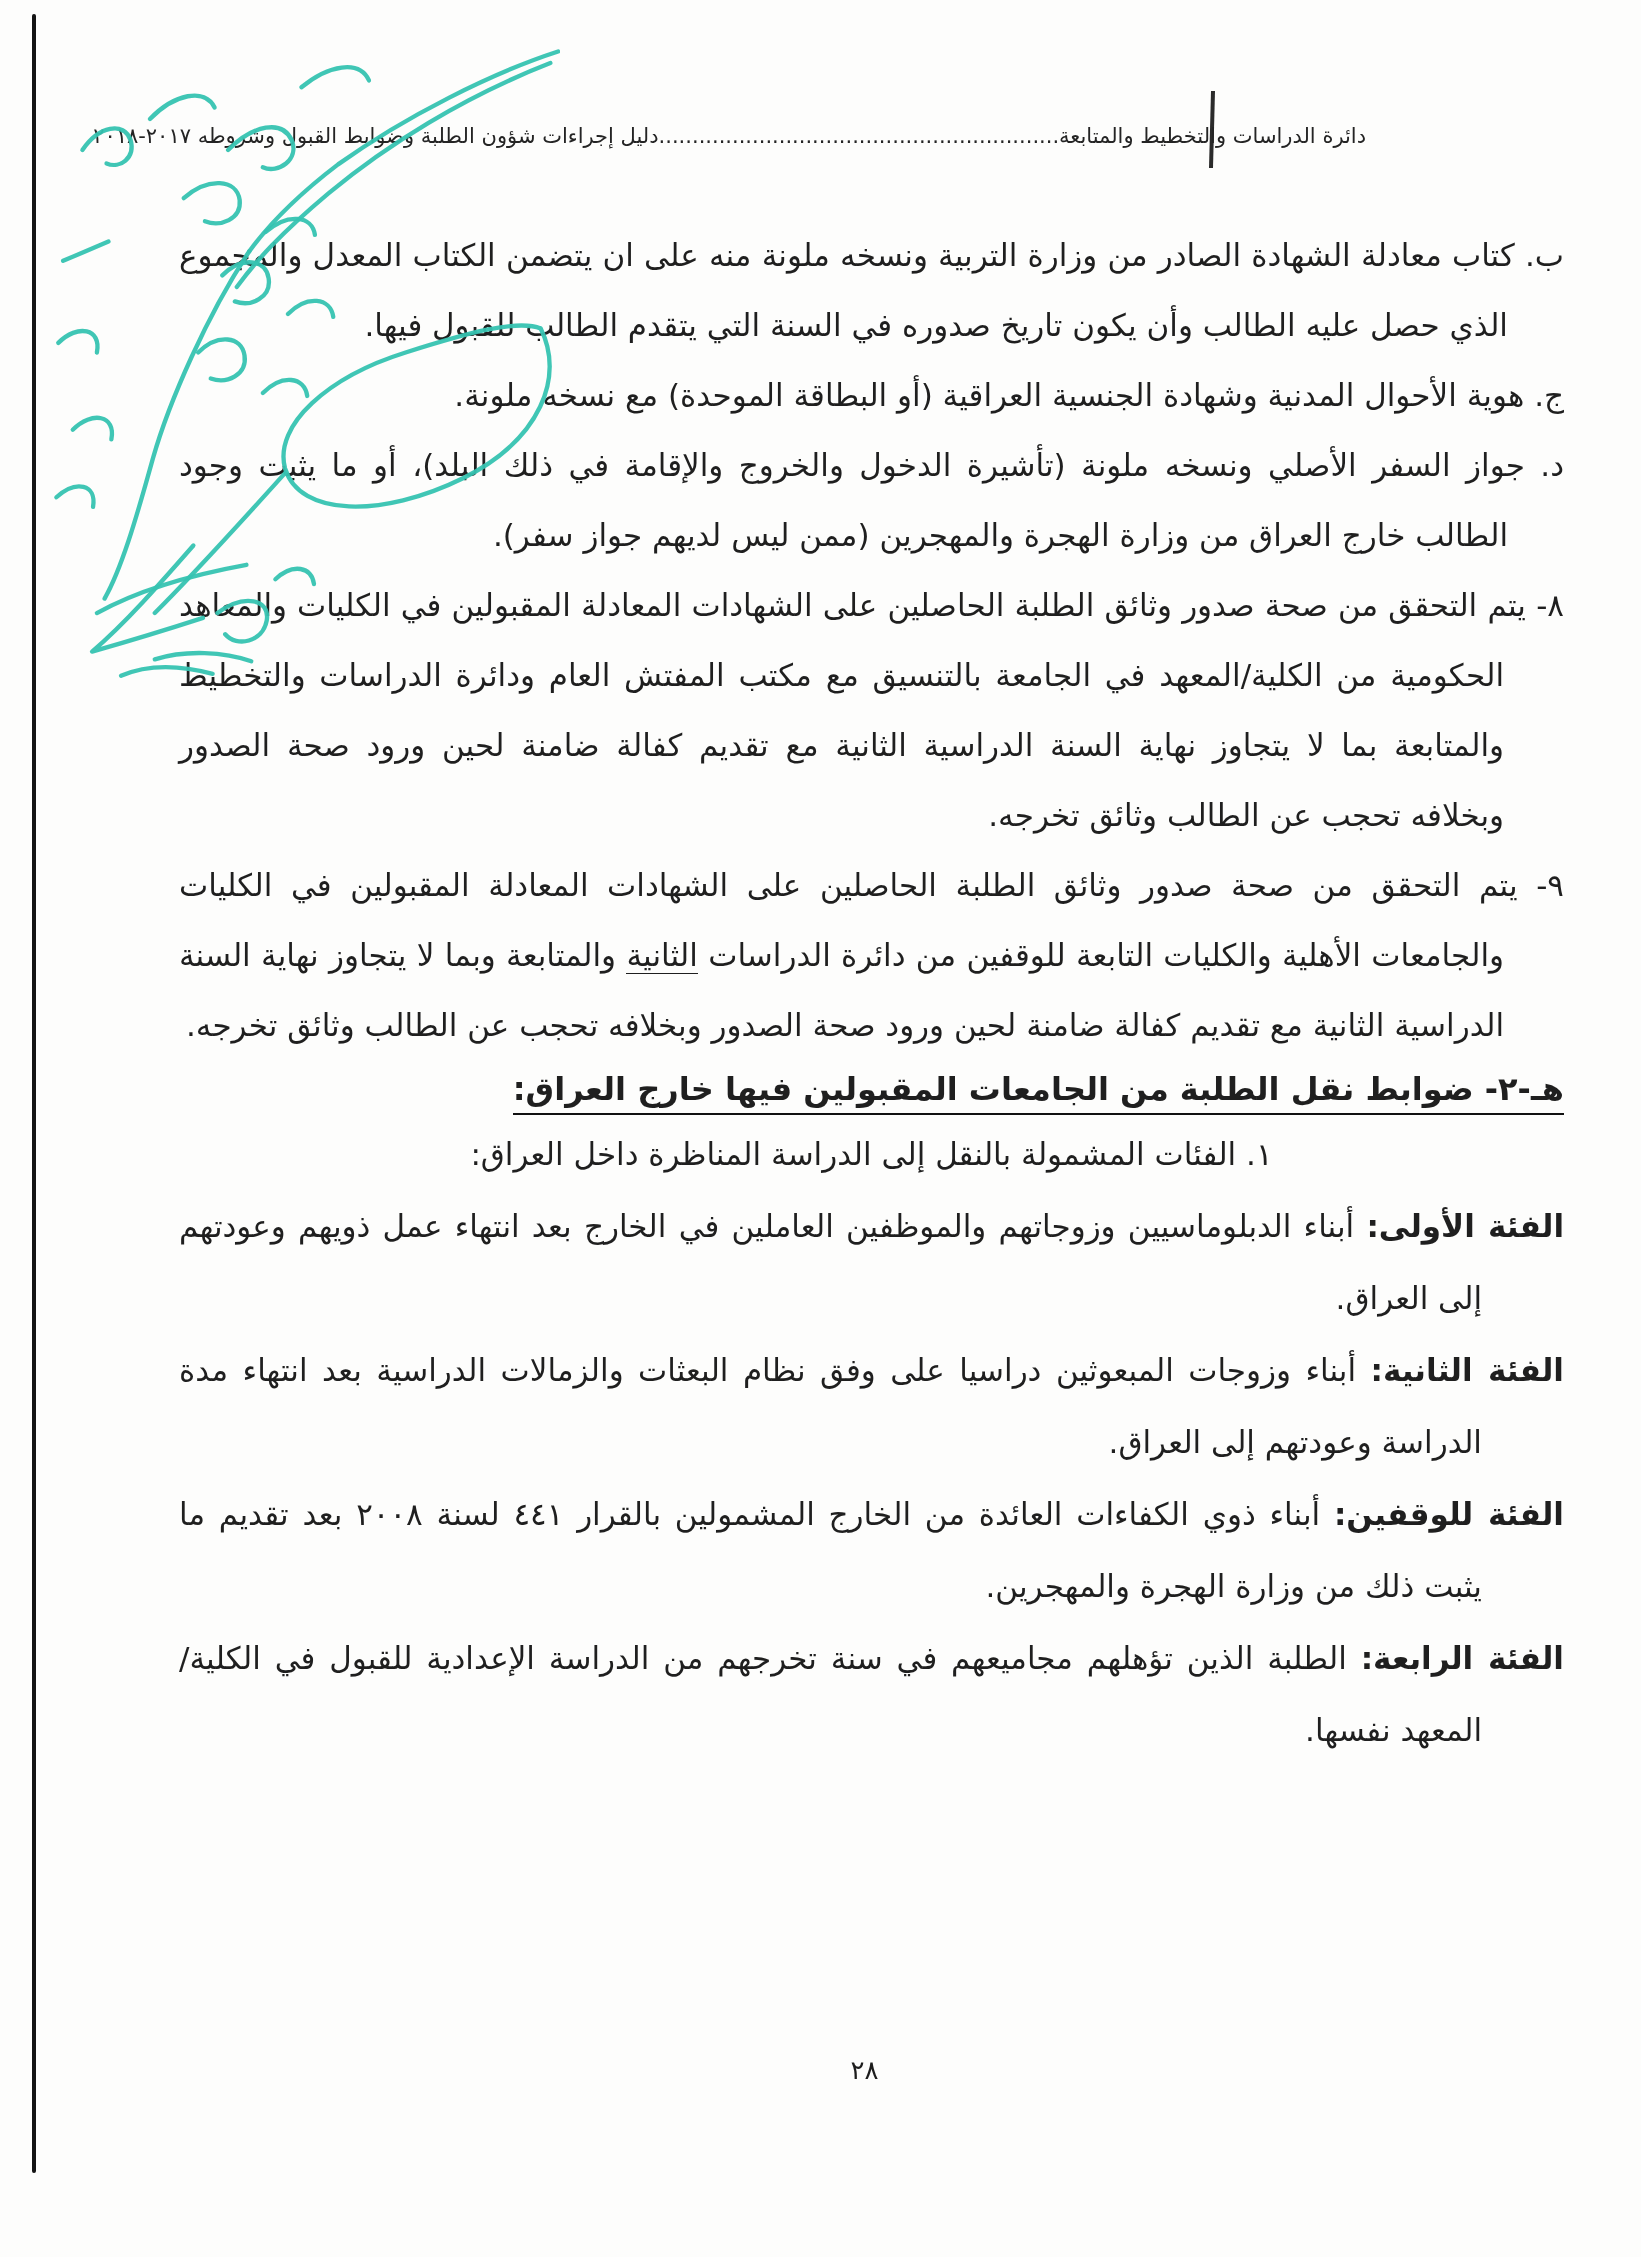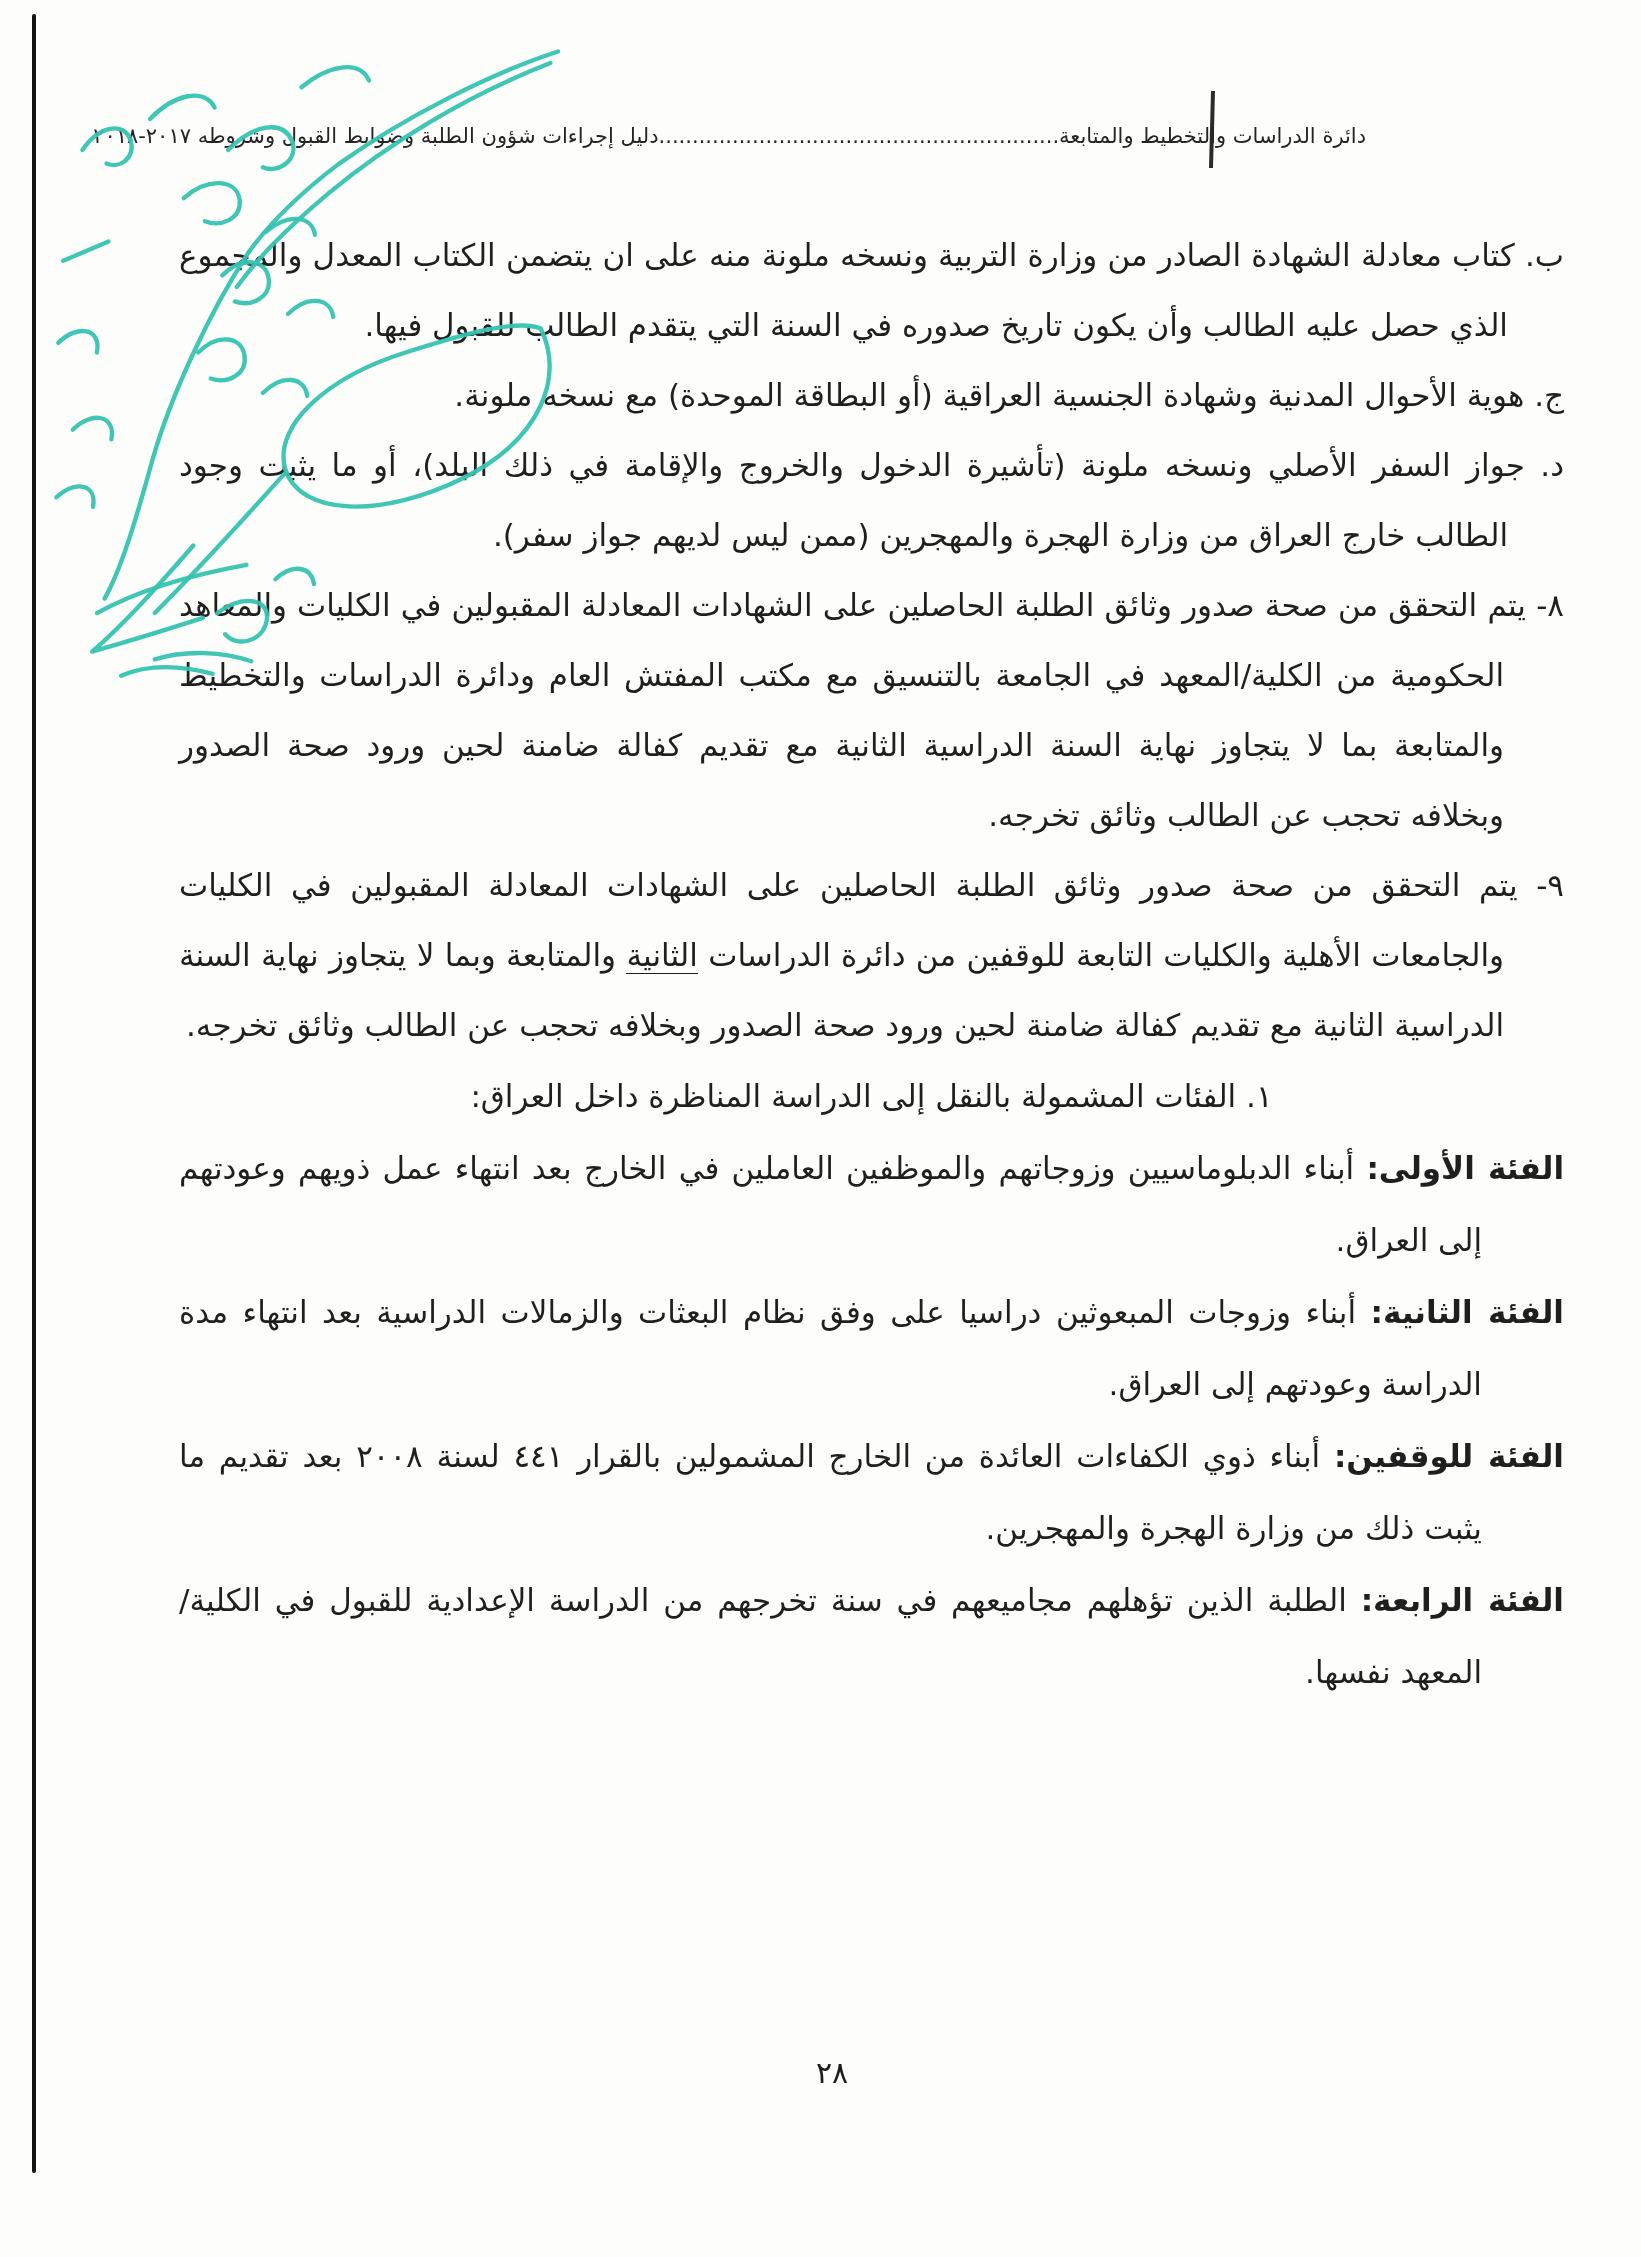--- a/index.html
+++ b/index.html
@@ -47,21 +47,21 @@
     border-bottom:2.9px solid #111;padding-bottom:4.8px;
   }
   .p-intro{margin-top:11.6px;margin-right:75px;text-align:center;}
   .p-cat{margin-top:8.7px;margin-right:17.4px;padding-right:82px;text-indent:-82px;}
   .p-cat b{font-weight:bold;}
   .ul{border-bottom:1.9px solid #1f1f1f;}
   .marker{white-space:nowrap;}
   
   .page-number{
     position:absolute;top:2055px;left:816px;width:97px;
-    text-align:left;font-size:30px;color:#1c1c1c;
+    text-align:center;font-size:26px;color:#1c1c1c;
     direction:rtl;
   }
   
   .annotation{
     position:absolute;left:39px;top:34px;width:521px;height:666px;
     pointer-events:none;
   }
   .annotation path{
     fill:none;stroke:#36c3b1;stroke-width:4.5;
     stroke-linecap:round;stroke-linejoin:round;opacity:.95;
@@ -99,20 +99,23 @@
       <span>يتم التحقق من صحة صدور وثائق الطلبة الحاصلين على الشهادات المعادلة المقبولين في الكليات والمعاهد الحكومية من الكلية/المعهد في الجامعة بالتنسيق مع مكتب المفتش العام ودائرة الدراسات والتخطيط والمتابعة بما لا يتجاوز نهاية السنة الدراسية الثانية مع تقديم كفالة ضامنة لحين ورود صحة الصدور وبخلافه تحجب عن الطالب وثائق تخرجه.</span>
     </p>
 
     <p class="p-num">
       <span class="marker">٩-</span>
       <span>يتم التحقق من صحة صدور وثائق الطلبة الحاصلين على الشهادات المعادلة المقبولين في الكليات والجامعات الأهلية والكليات التابعة للوقفين من دائرة الدراسات</span>
       <span class="ul">الثانية</span>
       <span>والمتابعة وبما لا يتجاوز نهاية السنة الدراسية الثانية مع تقديم كفالة ضامنة لحين ورود صحة الصدور وبخلافه تحجب عن الطالب وثائق تخرجه.</span>
     </p>
 
+    <p class="p-heading">
+      <span class="hl">هـ-٢- ضوابط نقل الطلبة من الجامعات المقبولين فيها خارج العراق:</span>
+    </p>
 
     <p class="p-intro">
       <span class="marker">١.</span>
       <span>الفئات المشمولة بالنقل إلى الدراسة المناظرة داخل العراق:</span>
     </p>
 
     <p class="p-cat">
       <b>الفئة الأولى:</b>
       <span>أبناء الدبلوماسيين وزوجاتهم والموظفين العاملين في الخارج بعد انتهاء عمل ذويهم وعودتهم إلى العراق.</span>
     </p>

